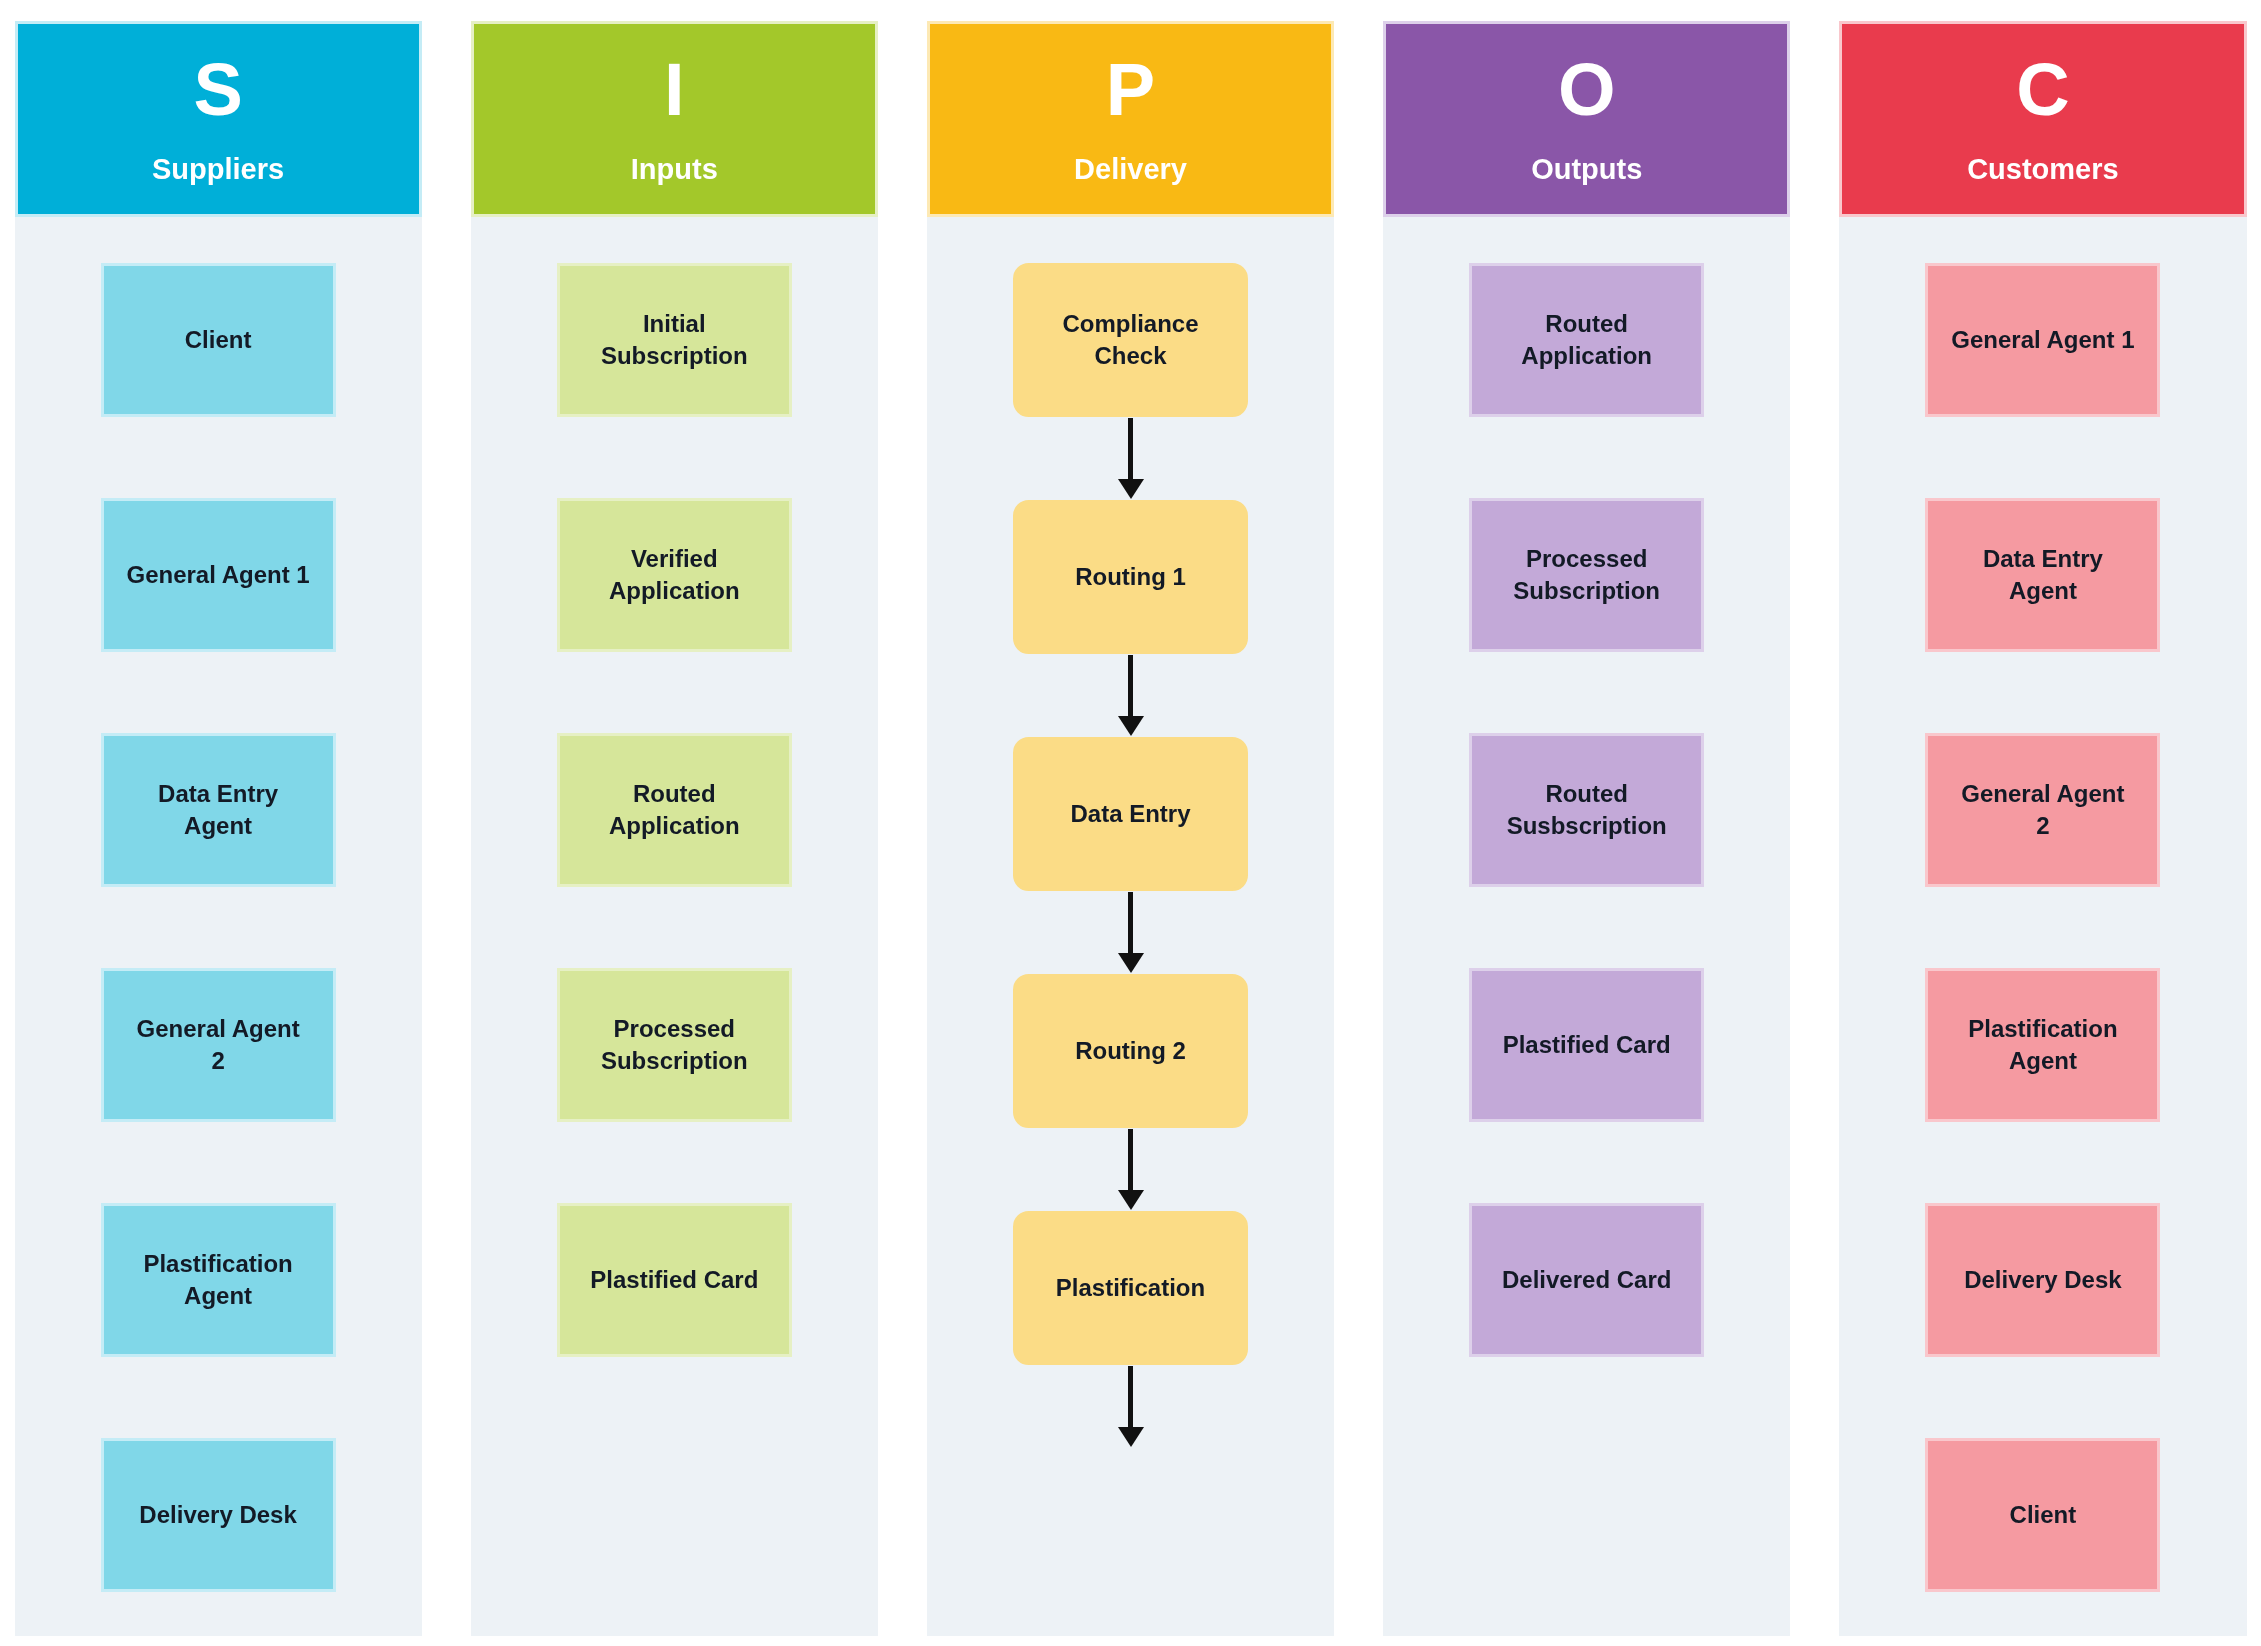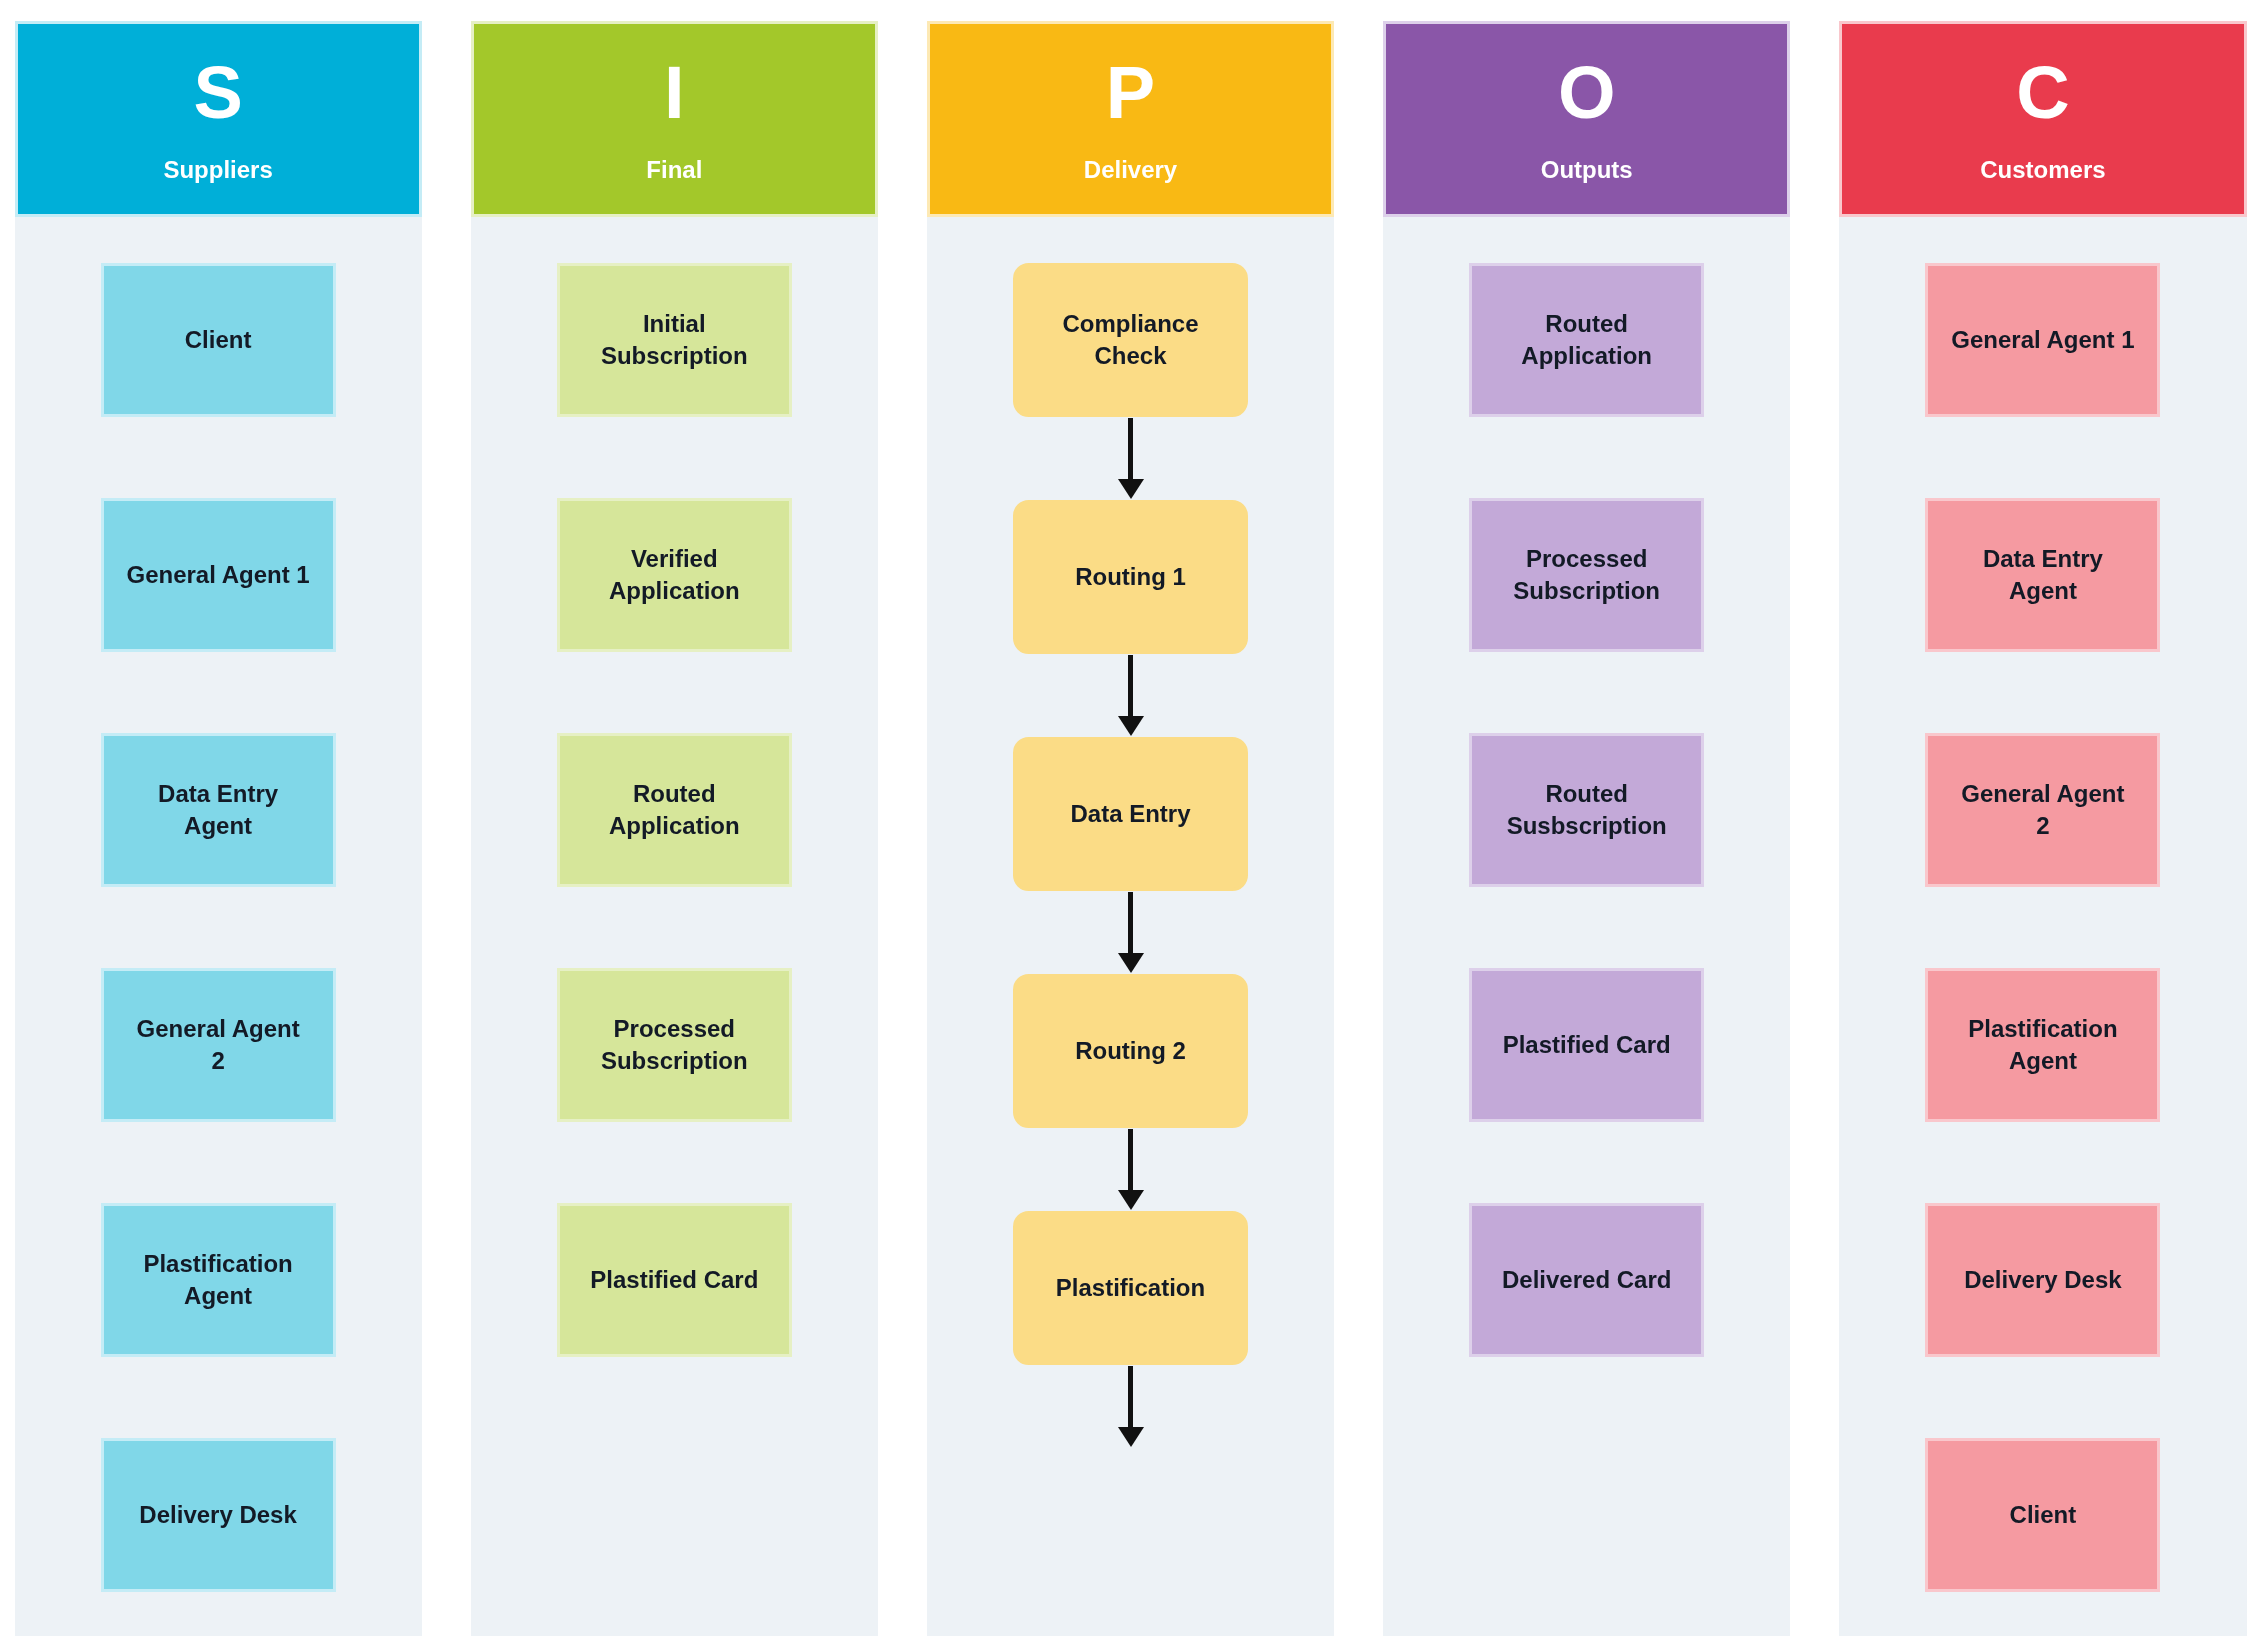--- a/index.html
+++ b/index.html
@@ -28,21 +28,21 @@
     border: 3.6px solid var(--tint);
     display: flex; flex-direction: column;
     align-items: center; justify-content: center;
     gap: 28px;
     color: #ffffff;
   }
   .panel-letter {
     font-size: 74px; font-weight: 700; line-height: 1;
   }
   .panel-label {
-    font-size: 24px; font-weight: 700; line-height: 1;
+    font-size: 29px; font-weight: 700; line-height: 1;
   }
   .boxes {
     display: flex; flex-direction: column; align-items: center;
     margin-top: 46px;
   }
   .boxes > * + * { margin-top: 81px; }
   .panel.flow .boxes > * + * { margin-top: 1px; }
   .box {
     box-sizing: border-box;
     width: 235px; height: 154px;
@@ -87,21 +87,21 @@
 2</div>
       <div class="box">Plastification
 Agent</div>
       <div class="box">Delivery Desk</div>
     </div>
   </div>
 
   <div class="panel" style="--header: #A3C82A; --fill: #D6E69A; --tint: #E6F0C4;">
     <div class="panel-header">
       <div class="panel-letter">I</div>
-      <div class="panel-label">Final</div>
+      <div class="panel-label">Inputs</div>
     </div>
     <div class="boxes">
       <div class="box">Initial
 Subscription</div>
       <div class="box">Verified
 Application</div>
       <div class="box">Routed
 Application</div>
       <div class="box">Processed
 Subscription</div>

